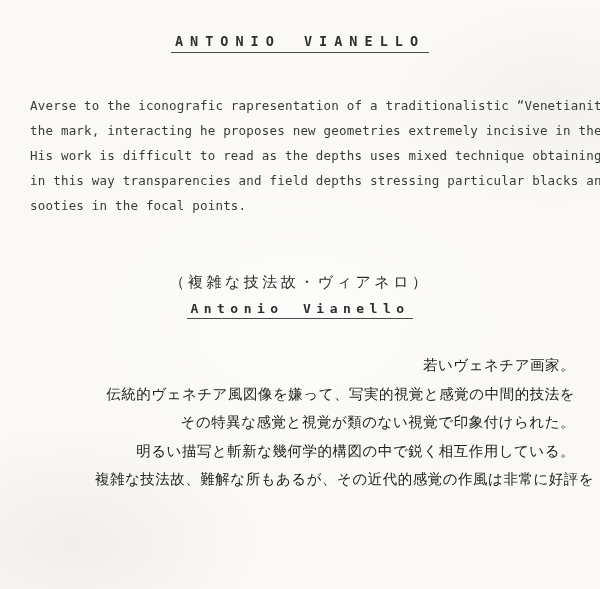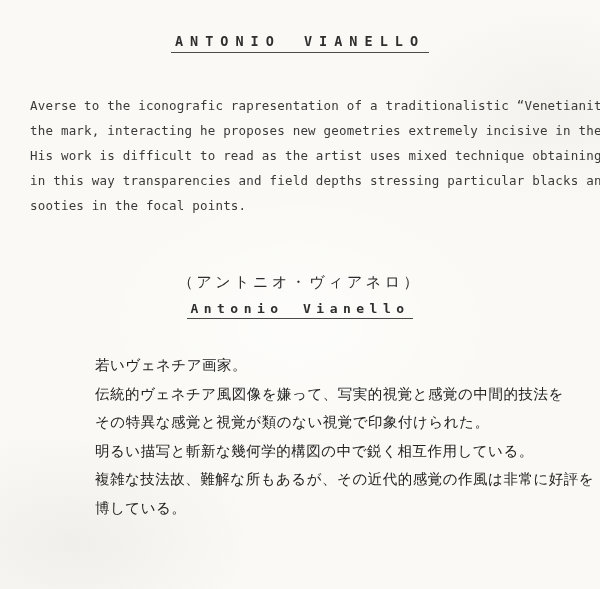--- a/index.html
+++ b/index.html
@@ -80,20 +80,21 @@
     word-spacing: 6px;
     color: #2f2f2f;
     border-bottom: 1.5px solid #4a4a4a;
     padding: 0 3px 2px 3px;
   }
   .jp-block {
     position: absolute;
     top: 351px;
     left: 95px;
     width: 480px;
+    text-align: right;
   }
   .jp-line {
     font-family: "DejaVu Serif", "Liberation Serif", serif;
     font-size: 14.5px;
     line-height: 28.5px;
     letter-spacing: 0.5px;
     white-space: nowrap;
     color: #222222;
   }
 </style>
@@ -102,33 +103,32 @@
 
 <div class="page">
 
   <div class="doc-title">
     <span class="underlined">ANTONIO VIANELLO</span>
   </div>
 
   <div class="en-block">
     <div class="en-line">Averse to the iconografic rapresentation of a traditionalistic “Venetianity”,</div>
     <div class="en-line">the mark, interacting he proposes new geometries extremely incisive in the</div>
-    <div class="en-line">His work is difficult to read as the artist uses mixed technique obtaining</div>
+    <div class="en-line">His work is difficult to read as the depths uses mixed technique obtaining</div>
     <div class="en-line">in this way transparencies and field depths stressing particular blacks and</div>
     <div class="en-line">sooties in the focal points.</div>
   </div>
 
-  <div class="jp-name">（アントニオ・ヴィアネロ）</div>
+  <div class="jp-name">（複雑な技法故・ヴィアネロ）</div>
 
   <div class="romaji-name">
     <span class="underlined">Antonio Vianello</span>
   </div>
 
   <div class="jp-block">
     <div class="jp-line">若いヴェネチア画家。</div>
     <div class="jp-line">伝統的ヴェネチア風図像を嫌って、写実的視覚と感覚の中間的技法を</div>
     <div class="jp-line">その特異な感覚と視覚が類のない視覚で印象付けられた。</div>
     <div class="jp-line">明るい描写と斬新な幾何学的構図の中で鋭く相互作用している。</div>
     <div class="jp-line">複雑な技法故、難解な所もあるが、その近代的感覚の作風は非常に好評を</div>
-    <div class="jp-line">博している。</div>
   </div>
 
 </div>
 
 </body></html>

